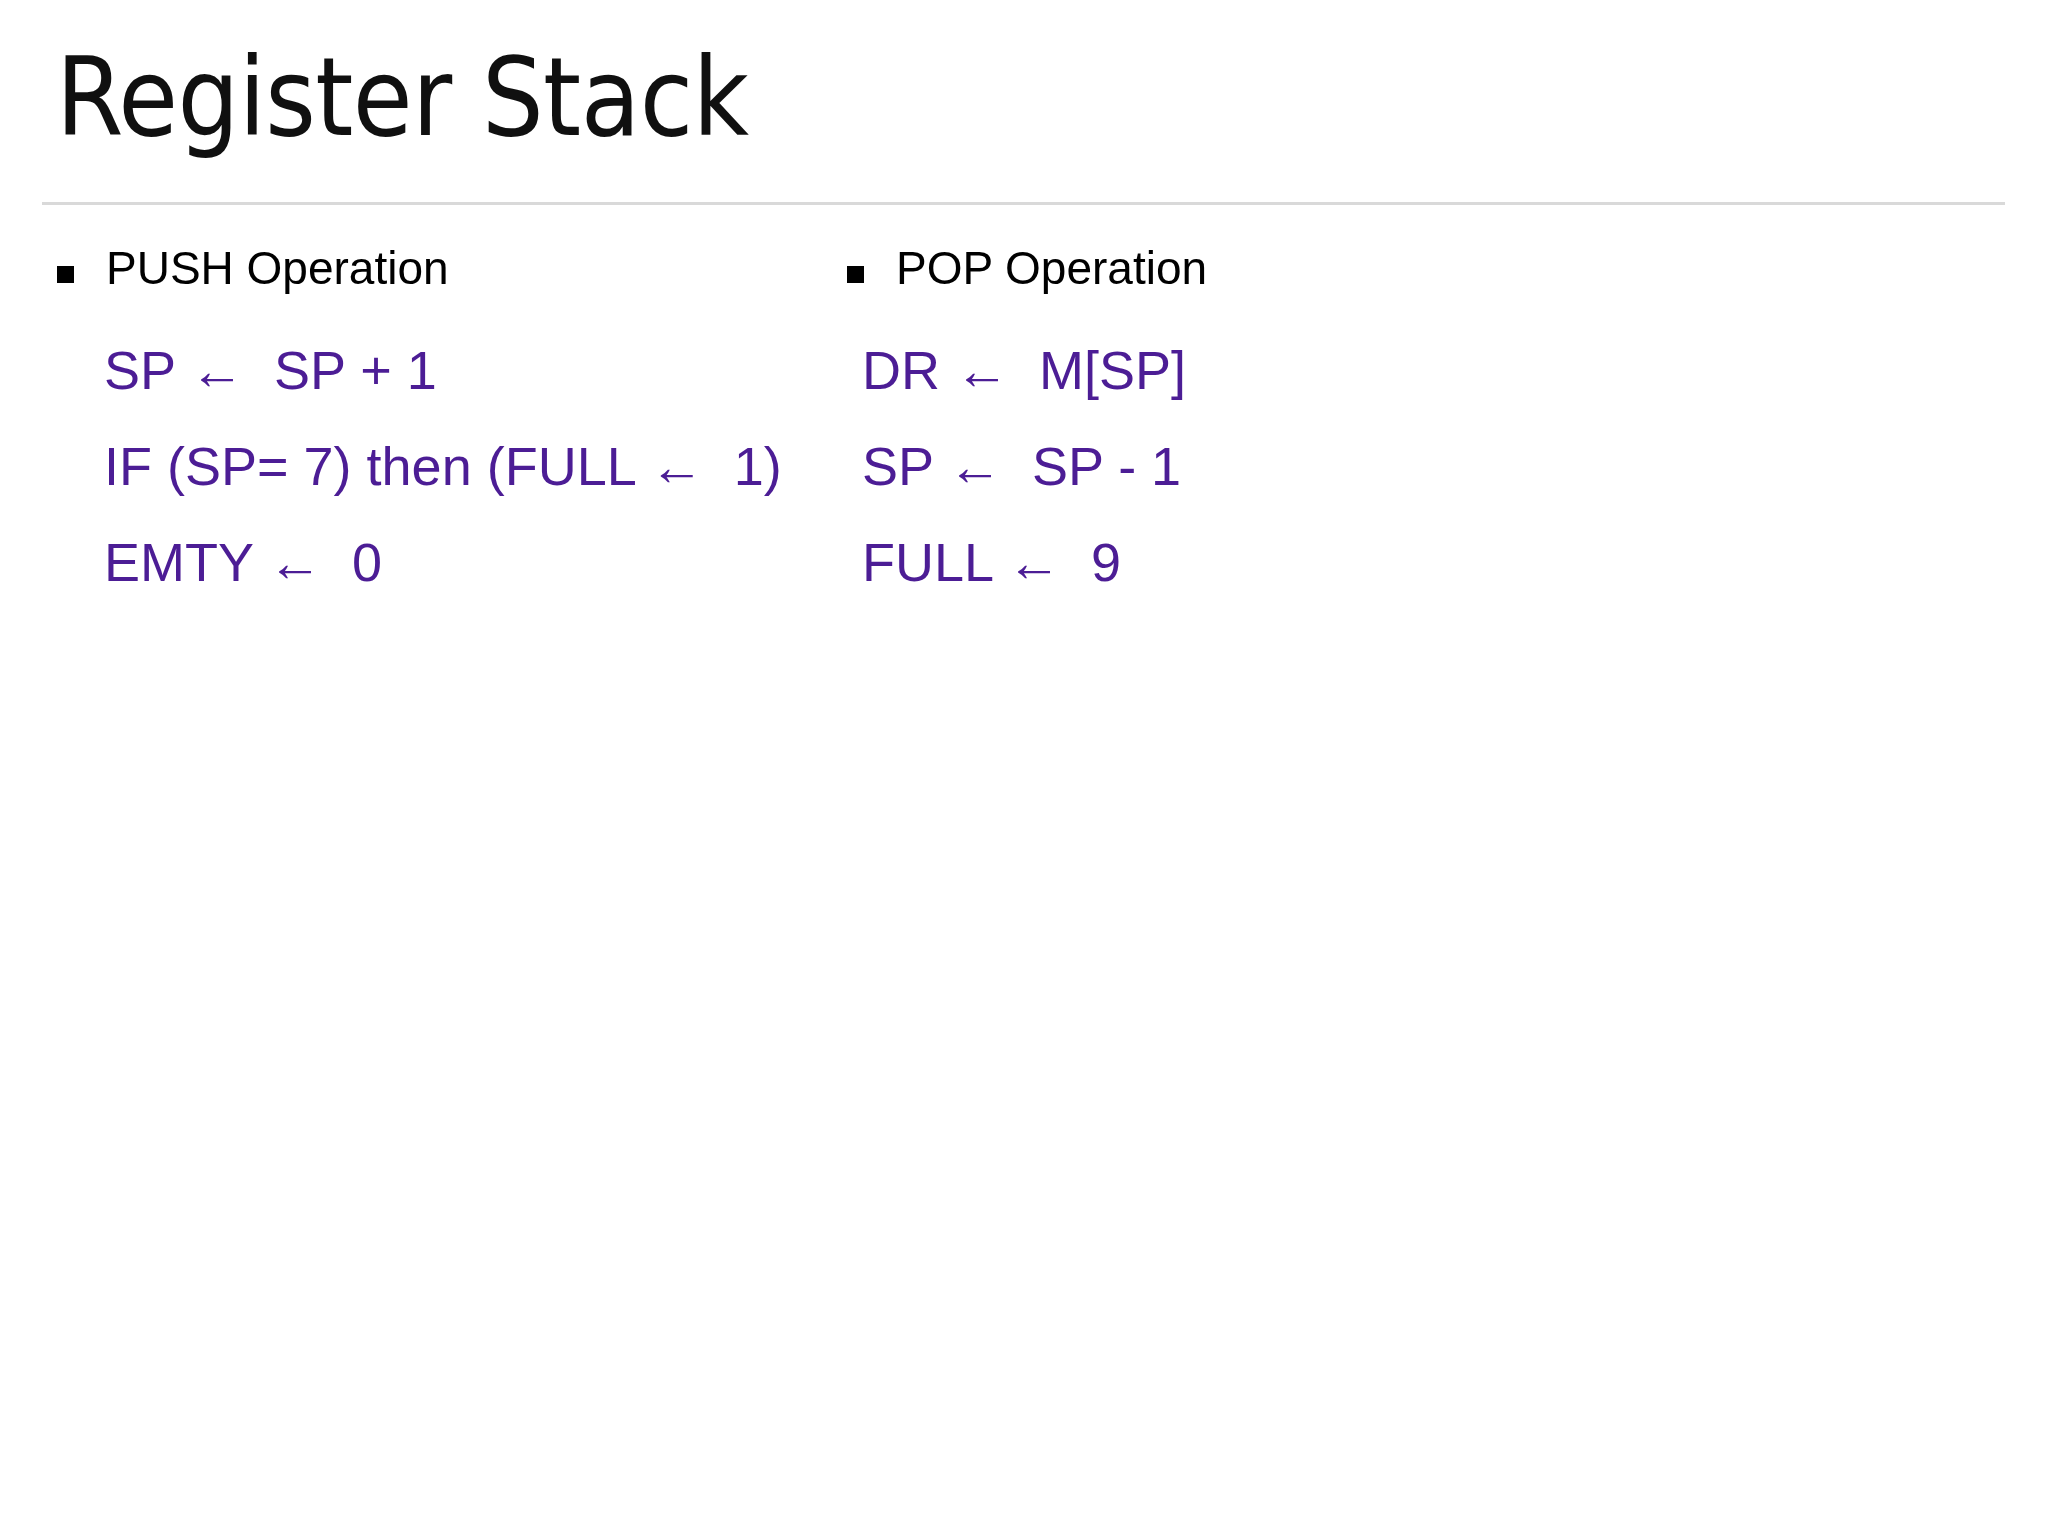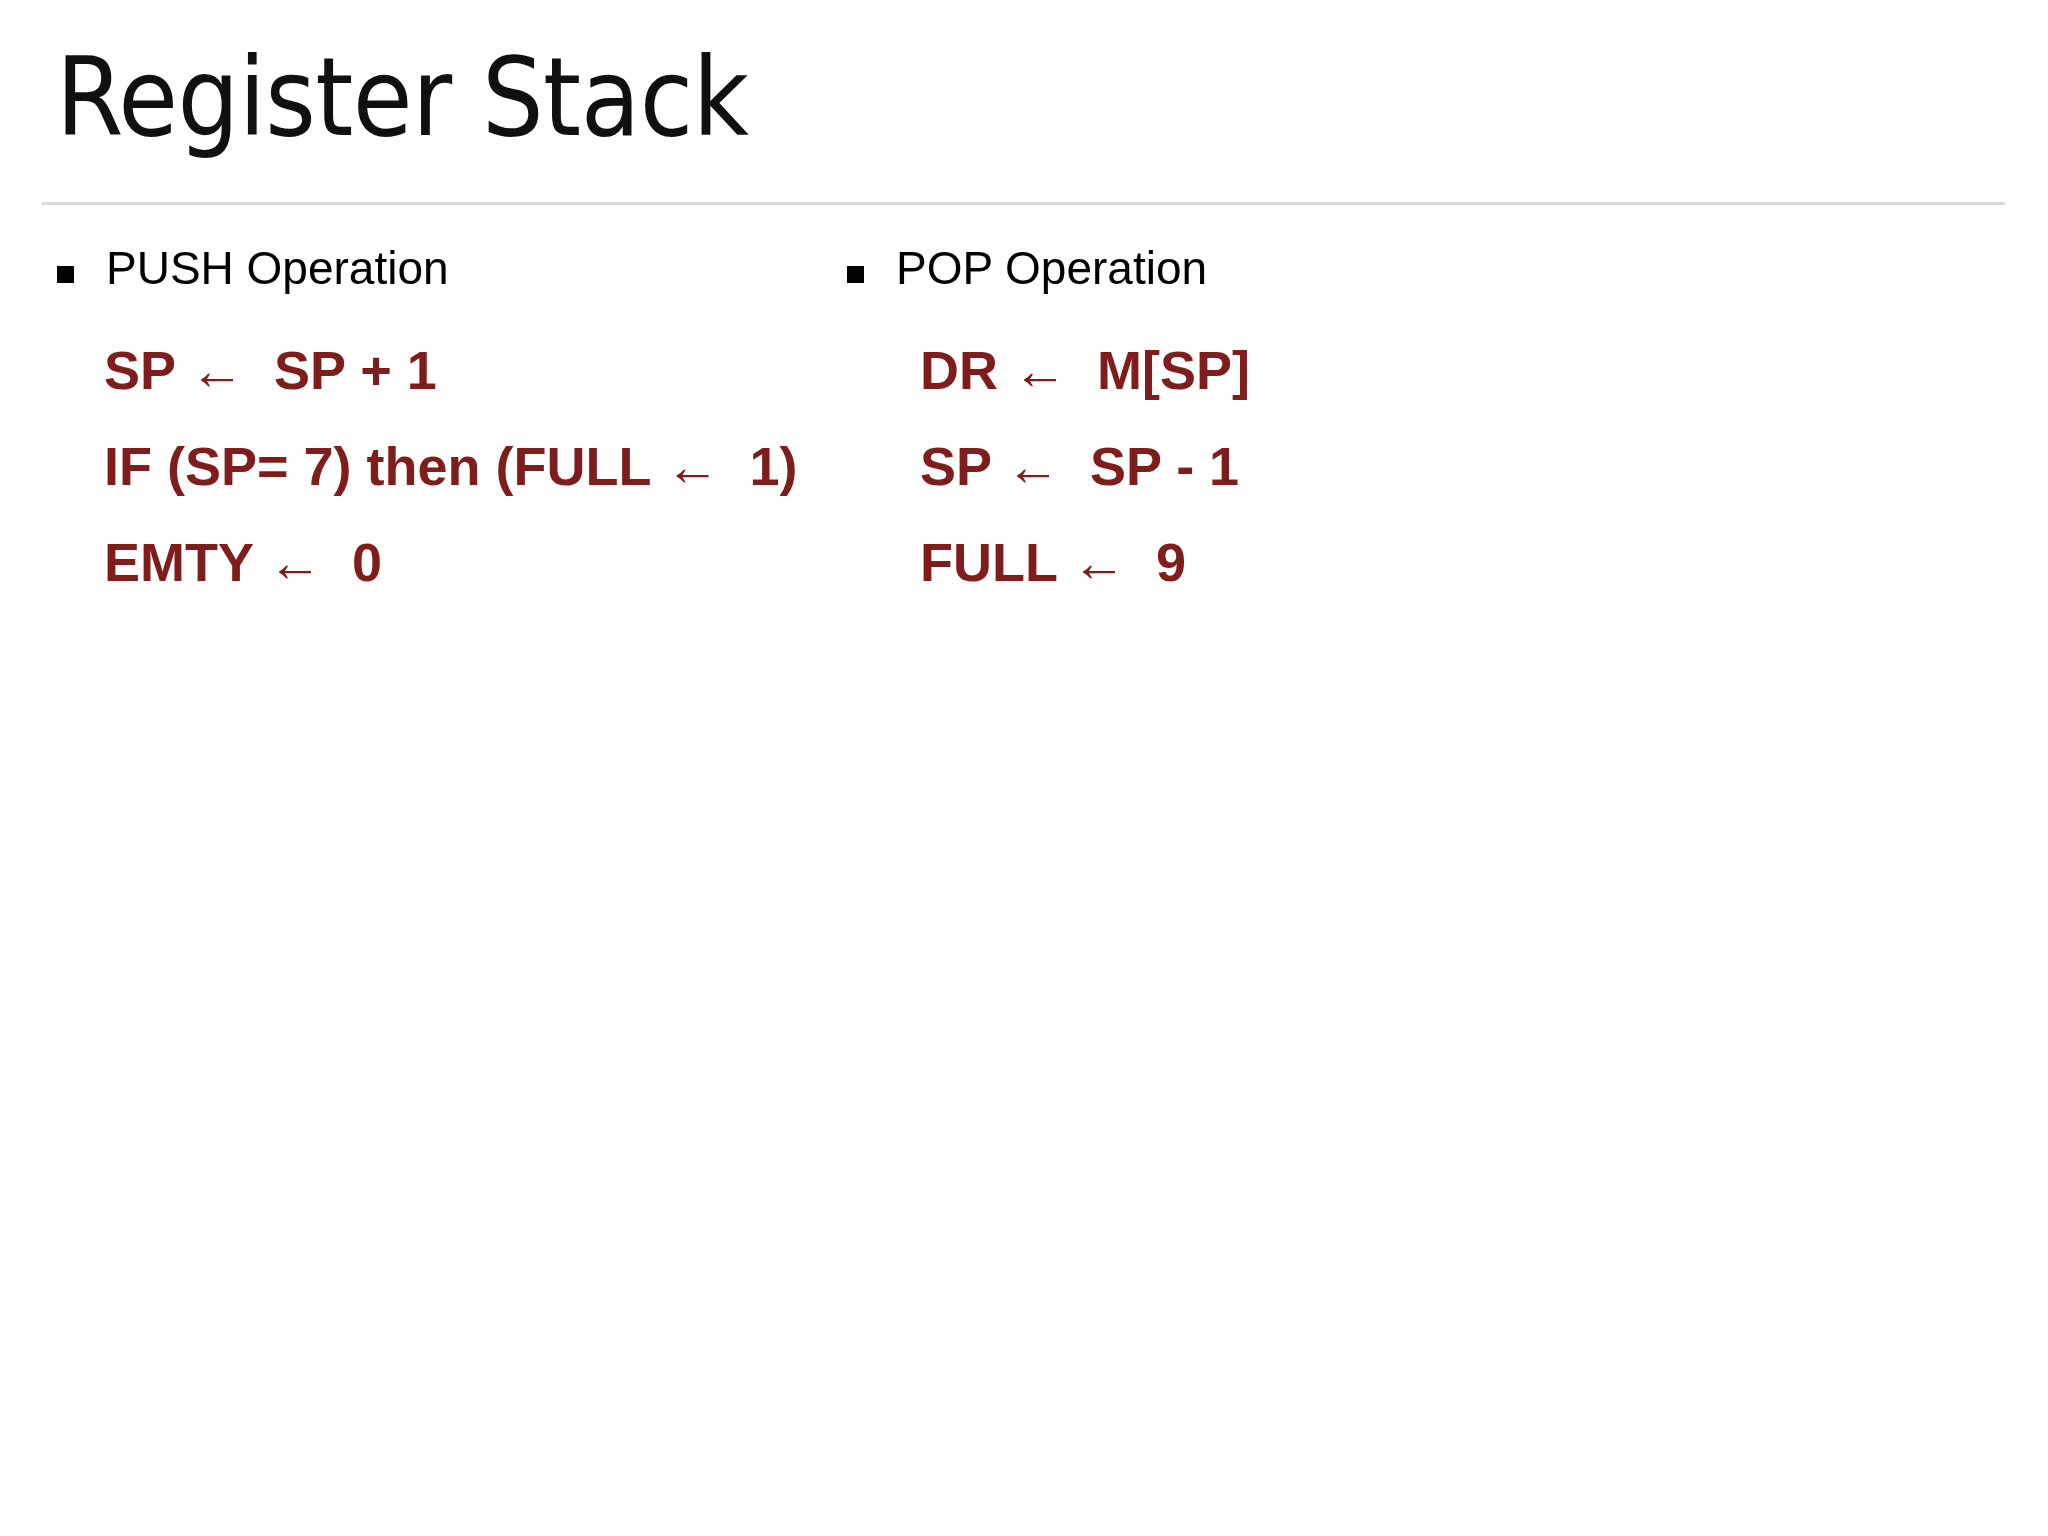--- a/index.html
+++ b/index.html
@@ -86,26 +86,26 @@
     font-size: 46px;
     line-height: 64px;
     font-weight: 400;
     color: #000000;
     white-space: nowrap;
   }
 
   .code-line {
     font-size: 54px;
     line-height: 96px;
-    font-weight: 700;
-    color: #7f1d1d;
+    font-weight: 400;
+    color: #4c1d95;
     white-space: pre;
   }
   .column.left .code-line  { margin-left: 60px; }
-  .column.right .code-line { margin-left: 86px; }
+  .column.right .code-line { margin-left: 28px; }
 </style>
 </head>
 <body>
 
 <div class="slide">
 
   <div class="slide-title">Register Stack</div>
 
   <div class="title-divider"></div>
 

